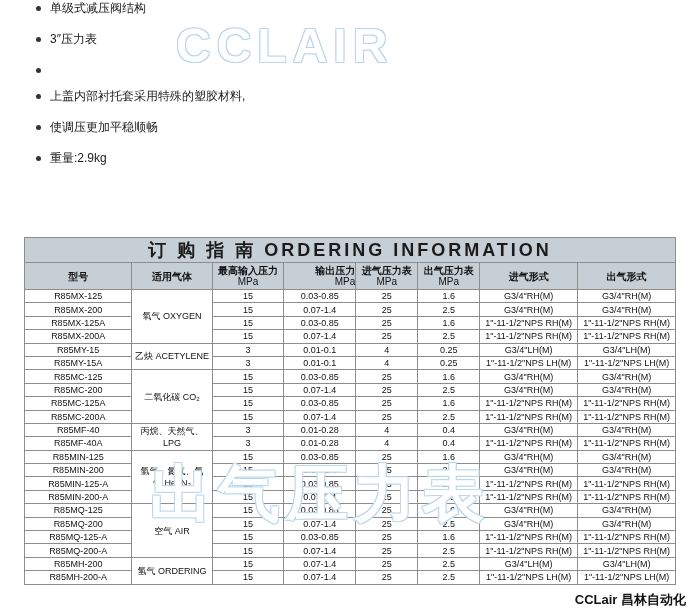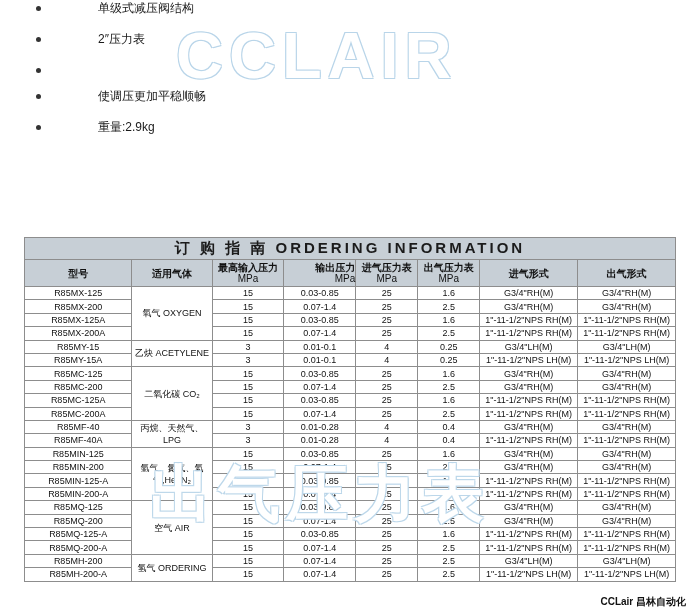--- a/index.html
+++ b/index.html
@@ -11,21 +11,21 @@
     height: 615px;
     background: #ffffff;
     font-family: "Liberation Sans", sans-serif;
     position: relative;
     overflow: hidden;
   }
   .wm-outline {
     position: absolute;
     left: 176px;
     top: 18px;
-    font-size: 65px;
+    font-size: 48px;
     font-weight: bold;
     letter-spacing: 6px;
     color: #ffffff;
     text-shadow:
       -1px -1px 0 #b9d5e9,
       1px -1px 0 #b9d5e9,
       -1px 1px 0 #b9d5e9,
       1px 1px 0 #b9d5e9;
     z-index: 5;
     pointer-events: none;
@@ -57,21 +57,20 @@
     width: 420px;
     z-index: 2;
   }
   .feature-item {
     display: flex;
     align-items: flex-start;
     font-size: 12px;
     color: #1a1a1a;
     line-height: 16px;
     margin-bottom: 15px;
-    gap: 48px;
   }
   .bullet-icon {
     width: 5px;
     height: 5px;
     background: #333333;
     border-radius: 50%;
     margin-top: 6px;
     margin-right: 9px;
     flex: 0 0 auto;
   }
@@ -95,21 +94,21 @@
     color: #111111;
     padding: 0;
     text-align: center;
     vertical-align: middle;
     font-weight: normal;
     background: transparent;
   }
   .title-row td {
     background: #c7cfd6;
     height: 21px;
-    font-size: 15px;
+    font-size: 18px;
     font-weight: bold;
     letter-spacing: 3px;
     color: #1b1b1b;
   }
   .head-row td {
     background: #c7cfd6;
     height: 26px;
     font-size: 10px;
     font-weight: bold;
     line-height: 11px;
@@ -134,44 +133,48 @@
   .band-1 td, .band-3 td, .band-5 td, .band-7 td { background: #ffffff; }
   .band-2 td, .band-4 td, .band-6 td, .band-8 td { background: #ffffff; }
 
   .gas-cell { font-size: 10px; }
 
   
   .footer-logo {
     position: absolute;
     right: 14px;
     bottom: 6px;
-    font-size: 10px;
+    font-size: 13px;
     font-weight: bold;
     color: #111111;
     z-index: 8;
     white-space: nowrap;
   }
 </style>
 </head>
 <body>
 
 <div class="wm-outline">CCLAIR</div>
 <div class="watermark-cn">出气压力表</div>
 
 <div class="features">
   <div class="feature-item">
     <span class="bullet-icon"></span>
     <span class="feature-text">单级式减压阀结构</span>
   </div>
   <div class="feature-item">
     <span class="bullet-icon"></span>
-    <span class="feature-text">2″压力表</span>
-  </div>
-  <div class="feature-item">
-    <span class="bullet-icon"></span>
+    <span class="feature-text">3″压力表</span>
+  </div>
+  <div class="feature-item">
+    <span class="bullet-icon"></span>
+  </div>
+  <div class="feature-item">
+    <span class="bullet-icon"></span>
+    <span class="feature-text">上盖内部衬托套采用特殊的塑胶材料,</span>
   </div>
   <div class="feature-item">
     <span class="bullet-icon"></span>
     <span class="feature-text">使调压更加平稳顺畅</span>
   </div>
   <div class="feature-item">
     <span class="bullet-icon"></span>
     <span class="feature-text">重量:2.9kg</span>
   </div>
 </div>

